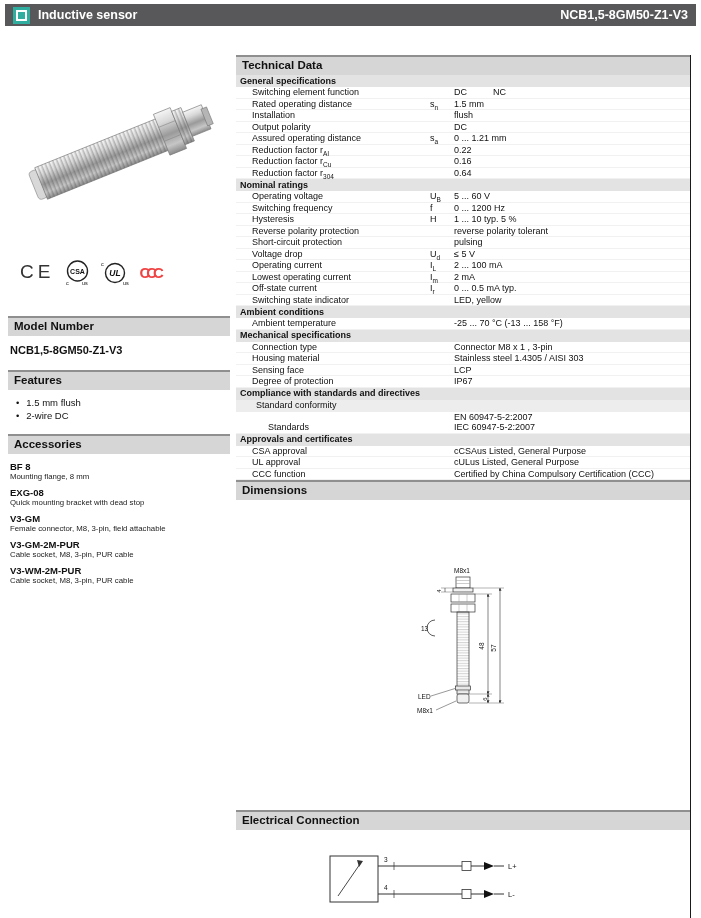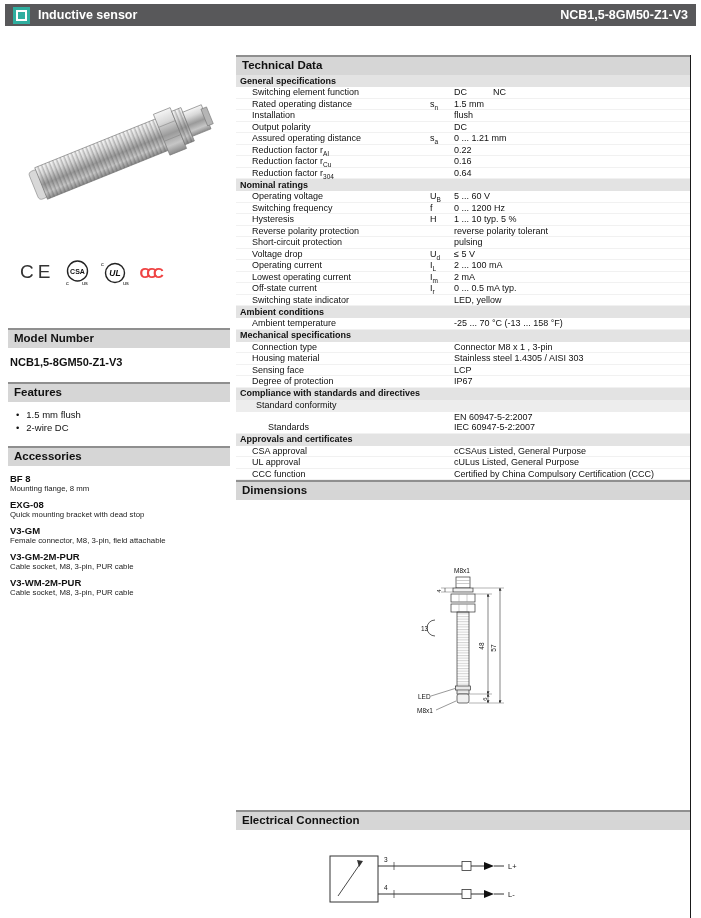--- a/index.html
+++ b/index.html
@@ -21,21 +21,21 @@
   .bar{background:#d6d6d6;border-top:2px solid #8f8f8f;font-weight:bold;font-size:11.5px;
        line-height:13px;padding:2px 6px 3px}
 
   
   .left{position:absolute;left:8px;top:55px;width:222px}
   .photo{height:195px;display:flex;align-items:center;justify-content:center}
   .certs{height:44px;display:flex;align-items:center;gap:10px;padding-left:12px}
   .ce{font-size:19px;letter-spacing:4px;color:#333}
   .ccc{font-size:15px;font-weight:bold;letter-spacing:-4px;color:#ef4444;padding-right:4px}
   .certs svg text{font-family:"Liberation Sans",sans-serif}
-  .bar.model{margin-top:34px}
+  .bar.model{margin-top:22px}
   .model-val{font-weight:bold;font-size:11px;padding:8px 2px 14px}
   .feats{padding:6px 2px 12px}
   .feat{font-size:9.5px;line-height:13px;display:flex}
   .feat::before{content:"\2022";margin:0 7px 0 6px}
   .accs{padding:2px 2px 0}
   .acc{padding-top:5px}
   .acc-name{font-weight:bold;font-size:9.5px;line-height:11px}
   .acc-desc{font-size:7.8px;line-height:10px;color:#222}
 
   

